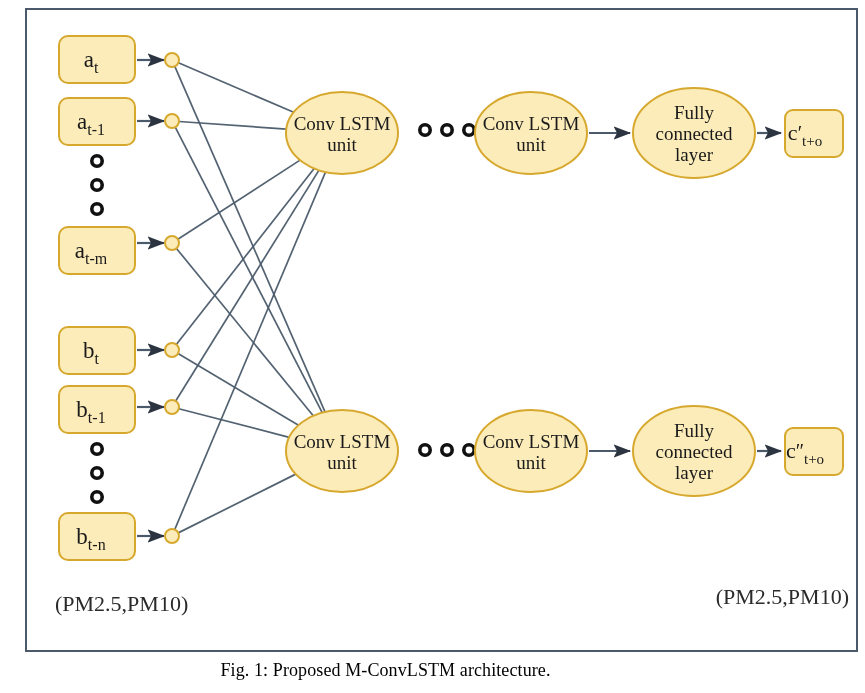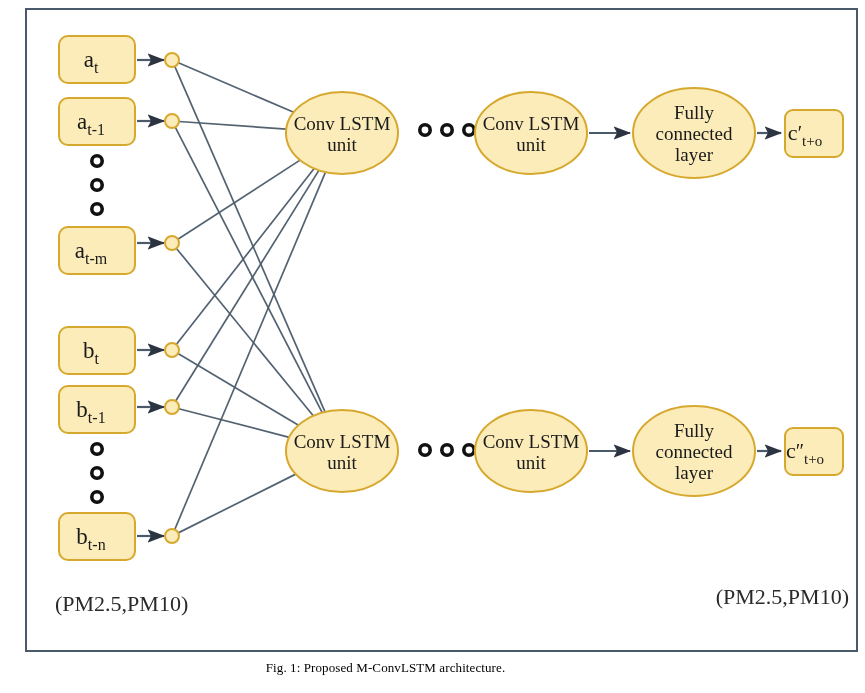--- a/index.html
+++ b/index.html
@@ -37,21 +37,21 @@
     width: 865px;
     height: 693px;
     overflow: visible;
   }
   .caption {
     position: absolute;
     left: 0;
     top: 660px;
     width: 745px;
     text-align: center;
-    font-size: 13px;
+    font-size: 18px;
     font-family: "Liberation Serif", "DejaVu Serif", serif;
     color: #000000;
     letter-spacing: 0.1px;
   }
   text { user-select: none; }
 </style>
 </head>
 <body>
 
 <div id="page">

